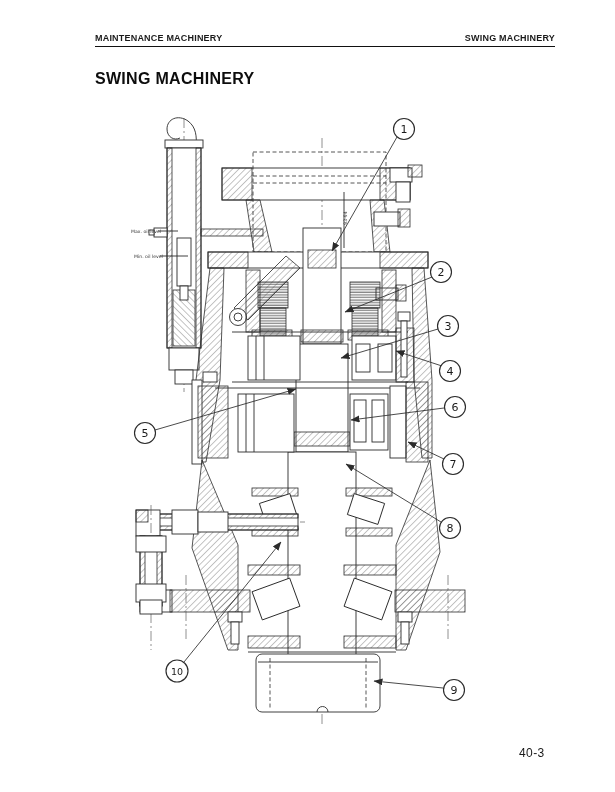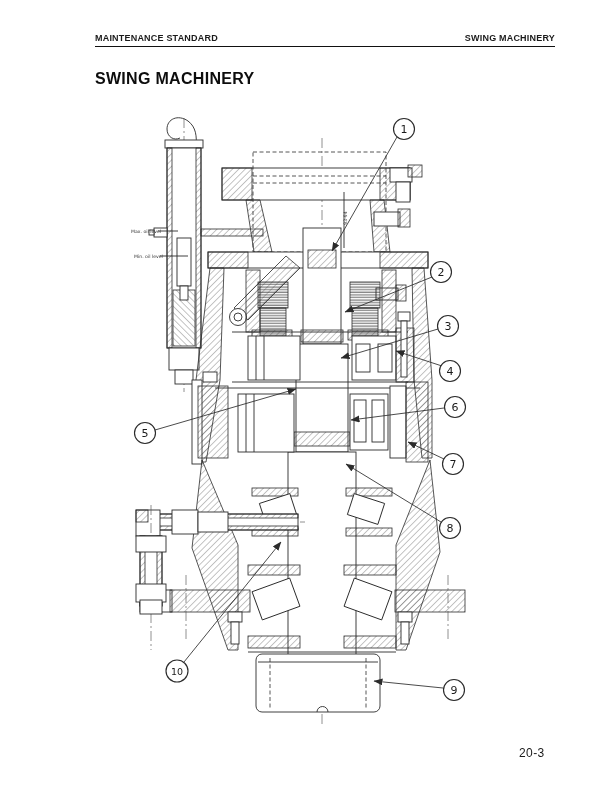--- a/index.html
+++ b/index.html
@@ -49,21 +49,21 @@
   }
   svg .tiny{
     font-family:"DejaVu Sans", sans-serif;font-size:4.6px;fill:#333;
   }
 </style>
 </head>
 <body>
 
 <div class="page">
 
-  <span class="hdr-left">MAINTENANCE STANDARD</span>
+  <span class="hdr-left">MAINTENANCE MACHINERY</span>
   <span class="hdr-right">SWING MACHINERY</span>
   <div class="hdr-rule"></div>
 
   <h1 class="page-title">SWING MACHINERY</h1>
 
   <svg class="diagram" width="615" height="792" viewBox="0 0 615 792">
     <defs>
       <pattern id="hatch45" patternUnits="userSpaceOnUse" width="4.5" height="4.5" patternTransform="rotate(45)">
         <line x1="0" y1="0" x2="0" y2="4.5" stroke="#3b3b3b" stroke-width="0.6"></line>
       </pattern>
@@ -290,14 +290,14 @@
     <g class="callout">
       <circle cx="454" cy="690" r="10.5"></circle>
       <text x="454" y="694">9</text>
     </g>
     <g class="callout">
       <circle cx="177" cy="671" r="11"></circle>
       <text x="177" y="675" style="font-size:9.5px">10</text>
     </g>
   </svg>
 
-  <span class="page-number">20-3</span>
+  <span class="page-number">40-3</span>
 </div>
 
 </body></html>

